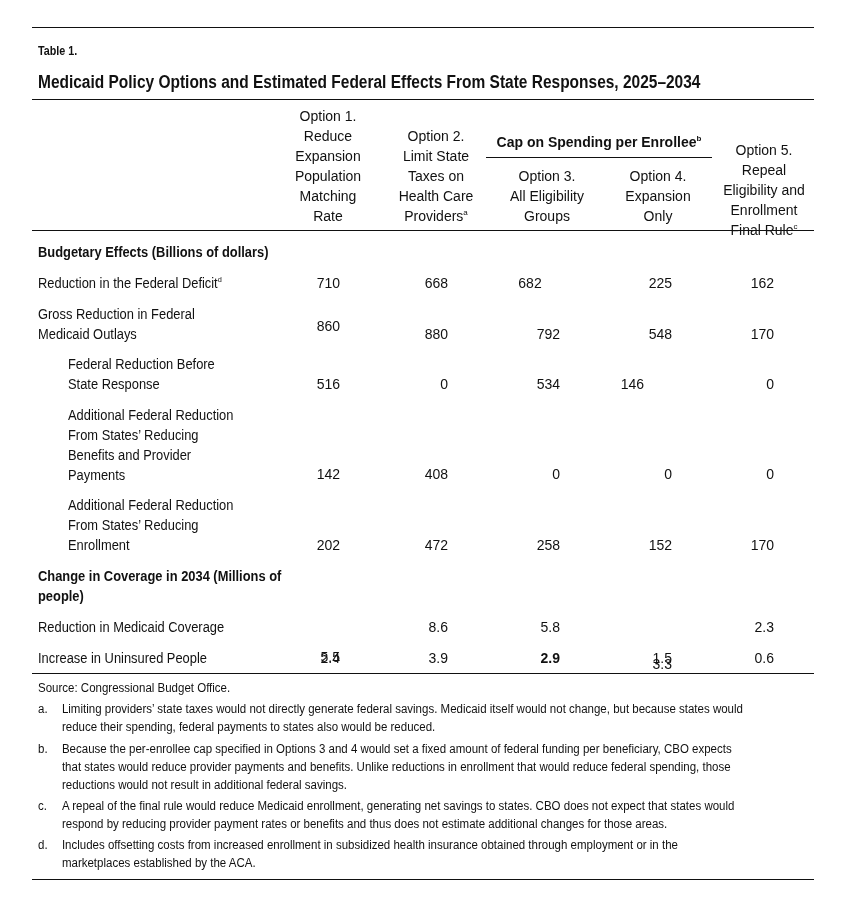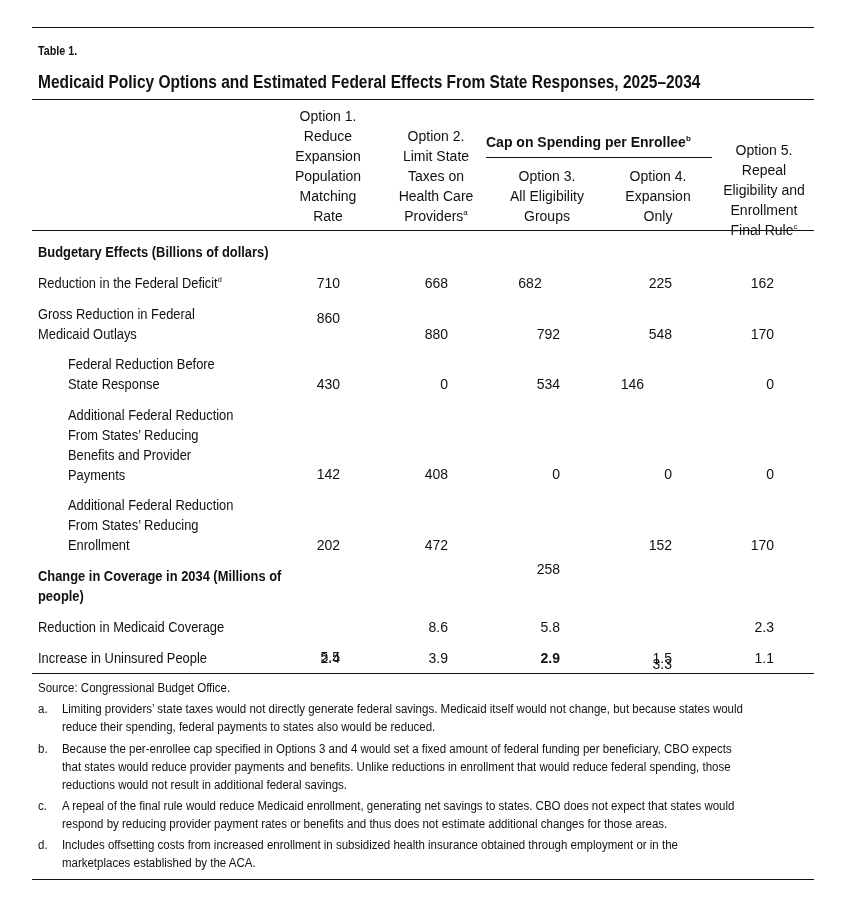--- a/index.html
+++ b/index.html
@@ -3,21 +3,21 @@
 <meta charset="utf-8">
 <style>
   html, body { margin: 0; padding: 0; background: #ffffff; }
   body { width: 849px; height: 908px; position: relative; font-family: "Liberation Sans", sans-serif; color: #111; overflow: hidden; }
   .rule { position: absolute; left: 32px; width: 782px; border-top: 1.5px solid #111; height: 0; }
   .table-label { position: absolute; left: 38px; top: 44px; font-size: 12.5px; font-weight: bold; transform: scaleX(0.86); transform-origin: left; }
   .table-title { position: absolute; left: 38px; top: 72px; font-size: 18px; font-weight: bold; transform: scaleX(0.86); transform-origin: left; white-space: nowrap; }
   .colhead { position: absolute; font-size: 14px; font-weight: normal; text-align: center; line-height: 20px; }
   .colhead .line { display: block; white-space: nowrap; }
   sup { font-size: 8px; vertical-align: super; line-height: 0; }
-  .cap-head { position: absolute; left: 486px; top: 132px; width: 226px; font-size: 14px; font-weight: bold; line-height: 20px; white-space: nowrap; }
+  .cap-head { position: absolute; left: 486px; top: 132px; width: 226px; font-size: 14px; font-weight: bold; text-align: center; line-height: 20px; white-space: nowrap; }
   .cap-rule { position: absolute; left: 486px; top: 157px; width: 226px; border-top: 1px solid #111; }
   .section-head { position: absolute; left: 38px; font-size: 14px; font-weight: bold; line-height: 20px; transform: scaleX(0.92); transform-origin: left; }
   .row-label { position: absolute; font-size: 14px; line-height: 20px; transform: scaleX(0.92); transform-origin: left; }
   .row-label .line { display: block; white-space: nowrap; }
   .val { position: absolute; font-size: 14px; line-height: 20px; text-align: right; width: 60px; transform-origin: right; }
   .source { position: absolute; left: 38px; top: 681px; font-size: 12.5px; transform: scaleX(0.92); transform-origin: left; white-space: nowrap; }
   .note { position: absolute; left: 38px; font-size: 12.5px; line-height: 18px; width: 820px; transform: scaleX(0.92); transform-origin: left; }
   .note .letter { position: absolute; left: 0; top: 0; }
   .note .text { display: block; margin-left: 26px; }
 </style>
@@ -75,31 +75,31 @@
 <div class="val" style="left:280px; top:273px;">710</div>
 <div class="val" style="left:388px; top:273px;">668</div>
 <div class="val" style="left:500px; top:273px;text-align:center;">682</div>
 <div class="val" style="left:612px; top:273px;">225</div>
 <div class="val" style="left:714px; top:273px;">162</div>
 
 <div class="row-label" style="left:38px; top:304px;">
   <span class="line">Gross Reduction in Federal</span>
   <span class="line">Medicaid Outlays</span>
 </div>
-<div class="val" style="left:280px; top:308px;">860</div>
+<div class="val" style="left:280px; top:316px;">860</div>
 <div class="val" style="left:388px; top:324px;">880</div>
 <div class="val" style="left:500px; top:324px;">792</div>
 <div class="val" style="left:612px; top:324px;">548</div>
 <div class="val" style="left:714px; top:324px;">170</div>
 
 <div class="row-label" style="left:68px; top:354px;">
   <span class="line">Federal Reduction Before</span>
   <span class="line">State Response</span>
 </div>
-<div class="val" style="left:280px; top:374px;">430</div>
+<div class="val" style="left:280px; top:374px;">516</div>
 <div class="val" style="left:388px; top:374px;">0</div>
 <div class="val" style="left:500px; top:374px;">534</div>
 <div class="val" style="left:584px; top:374px;">146</div>
 <div class="val" style="left:714px; top:374px;">0</div>
 
 <div class="row-label" style="left:68px; top:405px;">
   <span class="line">Additional Federal Reduction</span>
   <span class="line">From States’ Reducing</span>
   <span class="line">Benefits and Provider</span>
   <span class="line">Payments</span>
@@ -110,21 +110,21 @@
 <div class="val" style="left:612px; top:464px;">0</div>
 <div class="val" style="left:714px; top:464px;">0</div>
 
 <div class="row-label" style="left:68px; top:495px;">
   <span class="line">Additional Federal Reduction</span>
   <span class="line">From States’ Reducing</span>
   <span class="line">Enrollment</span>
 </div>
 <div class="val" style="left:280px; top:535px;">202</div>
 <div class="val" style="left:388px; top:535px;">472</div>
-<div class="val" style="left:500px; top:535px;margin-top:24px;">258</div>
+<div class="val" style="left:500px; top:535px;">258</div>
 <div class="val" style="left:612px; top:535px;">152</div>
 <div class="val" style="left:714px; top:535px;">170</div>
 
 <div class="section-head" style="top:566px;">
   <span style="display:block;">Change in Coverage in 2034 (Millions of</span>
   <span style="display:block;">people)</span>
 </div>
 
 <div class="row-label" style="left:38px; top:617px;">
   <span class="line">Reduction in Medicaid Coverage</span>
@@ -135,21 +135,21 @@
 <div class="val" style="left:612px; top:634px;margin-top:20px;">3.3</div>
 <div class="val" style="left:714px; top:617px;">2.3</div>
 
 <div class="row-label" style="left:38px; top:648px;">
   <span class="line">Increase in Uninsured People</span>
 </div>
 <div class="val" style="left:280px; top:648px;">2.4</div>
 <div class="val" style="left:388px; top:648px;">3.9</div>
 <div class="val" style="left:500px; top:648px;font-weight:bold;">2.9</div>
 <div class="val" style="left:612px; top:648px;">1.5</div>
-<div class="val" style="left:714px; top:648px;">1.1</div>
+<div class="val" style="left:714px; top:648px;">0.6</div>
 
 <div class="rule" style="top:673px;"></div>
 
 <div class="source">Source: Congressional Budget Office.</div>
 
 <div class="note" style="top:700px;">
   <span class="letter">a.</span>
   <span class="text">Limiting providers’ state taxes would not directly generate federal savings. Medicaid itself would not change, but because states would</span>
   <span class="text">reduce their spending, federal payments to states also would be reduced.</span>
 </div>

